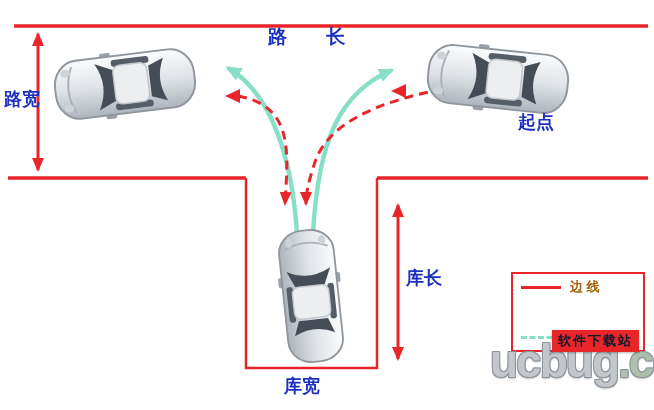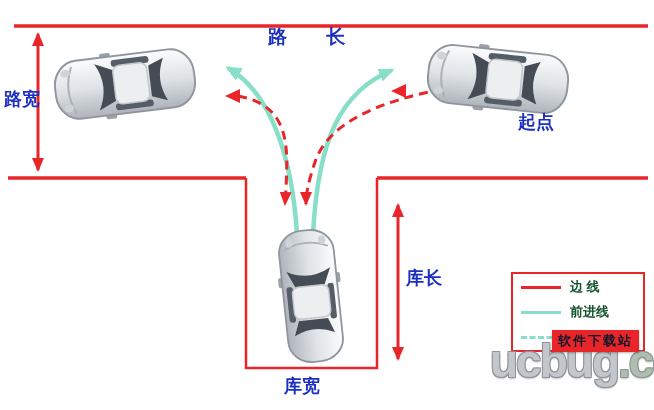--- a/index.html
+++ b/index.html
@@ -14,21 +14,21 @@
     position:absolute;left:511px;top:272px;width:134px;height:80px;
     border:2px solid #e8262a;background:#ffffff;box-sizing:border-box;
     padding:5px 8px;z-index:5;display:flex;flex-direction:column;justify-content:space-between;
   }
   .legend-row{display:flex;align-items:center;gap:9px;height:16px;}
   .swatch{width:40px;height:0;flex:0 0 auto;}
   .sw-edge{border-top:3px solid #e8262a;}
   .sw-control{border-top:3px dashed #e8262a;}
   .sw-forward{border-top:3px solid #87dfc8;}
   .sw-reverse{border-top:3px dashed #87dfc8;}
-  .legend-label{font-size:13px;font-weight:bold;color:#14532d;line-height:16px;white-space:pre;}
+  .legend-label{font-size:13px;font-weight:bold;color:#a16207;line-height:16px;white-space:pre;}
 
   .wm{
     position:absolute;left:490px;top:338px;z-index:9;
     font-size:46px;font-weight:bold;letter-spacing:-2px;line-height:1;
     color:#c3c7cb;
     text-shadow:-1px -1px 0 #8d949a,1px -1px 0 #8d949a,-1px 1px 0 #8d949a,1px 1px 0 #8d949a,0 2px 2px rgba(0,0,0,.25);
     white-space:nowrap;
   }
   .wm .tld{color:#aebfae;}
   .wm-banner{
@@ -105,24 +105,20 @@
     <text x="406" y="284" font-size="18">库长</text>
     <text x="284" y="392" font-size="18">库宽</text>
   </svg>
 
   <div class="legend">
     <div class="legend-row">
       <div class="swatch sw-edge"></div>
       <div class="legend-label">边 线</div>
     </div>
     <div class="legend-row">
-      <div class="swatch sw-forward"></div>
-      <div class="legend-label">前进线</div>
-    </div>
-    <div class="legend-row">
       <div class="swatch sw-reverse"></div>
       <div class="legend-label"></div>
     </div>
   </div>
 
   <div class="wm-banner">软件下载站</div>
   <div class="wm"><span>ucbug</span><span class="tld">.cc</span></div>
 
 </div>
 

